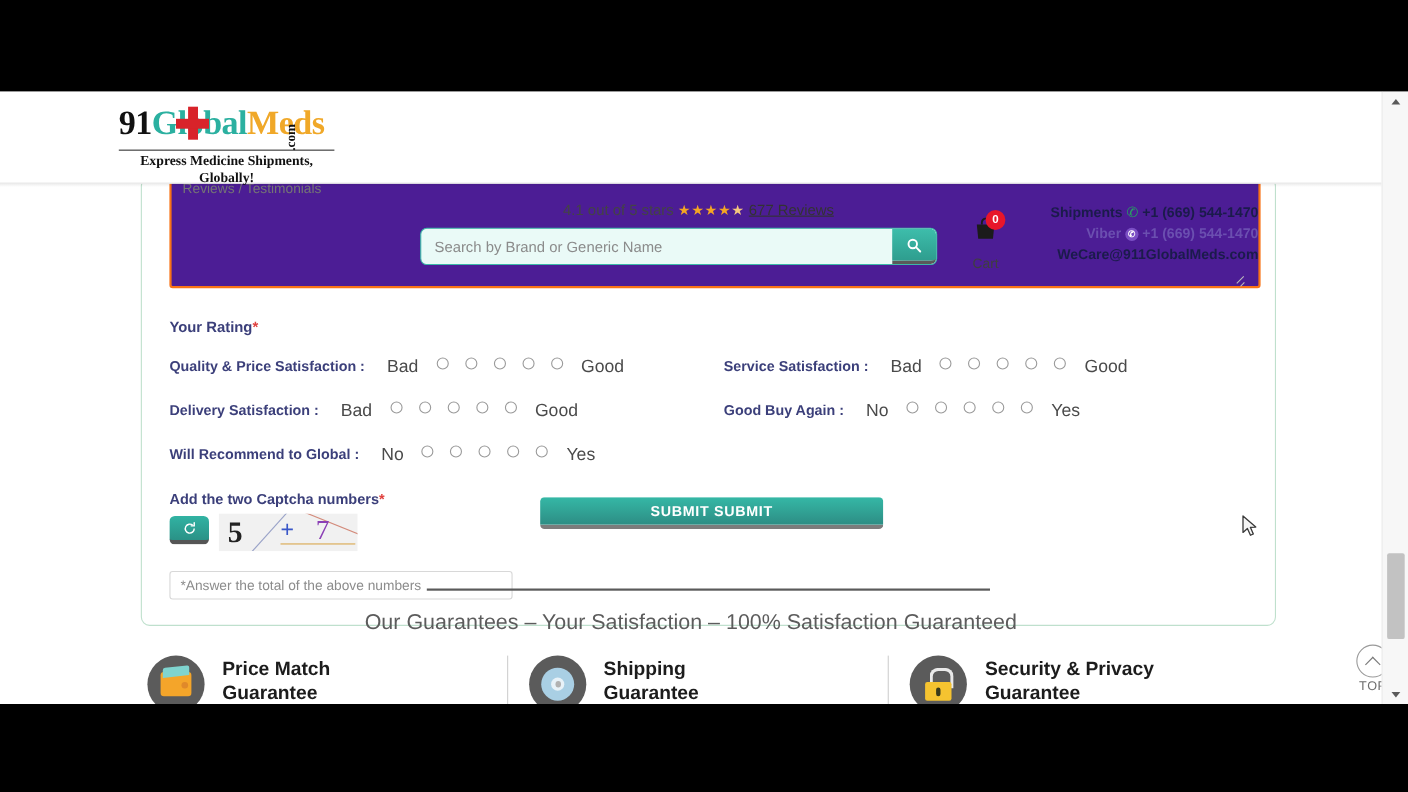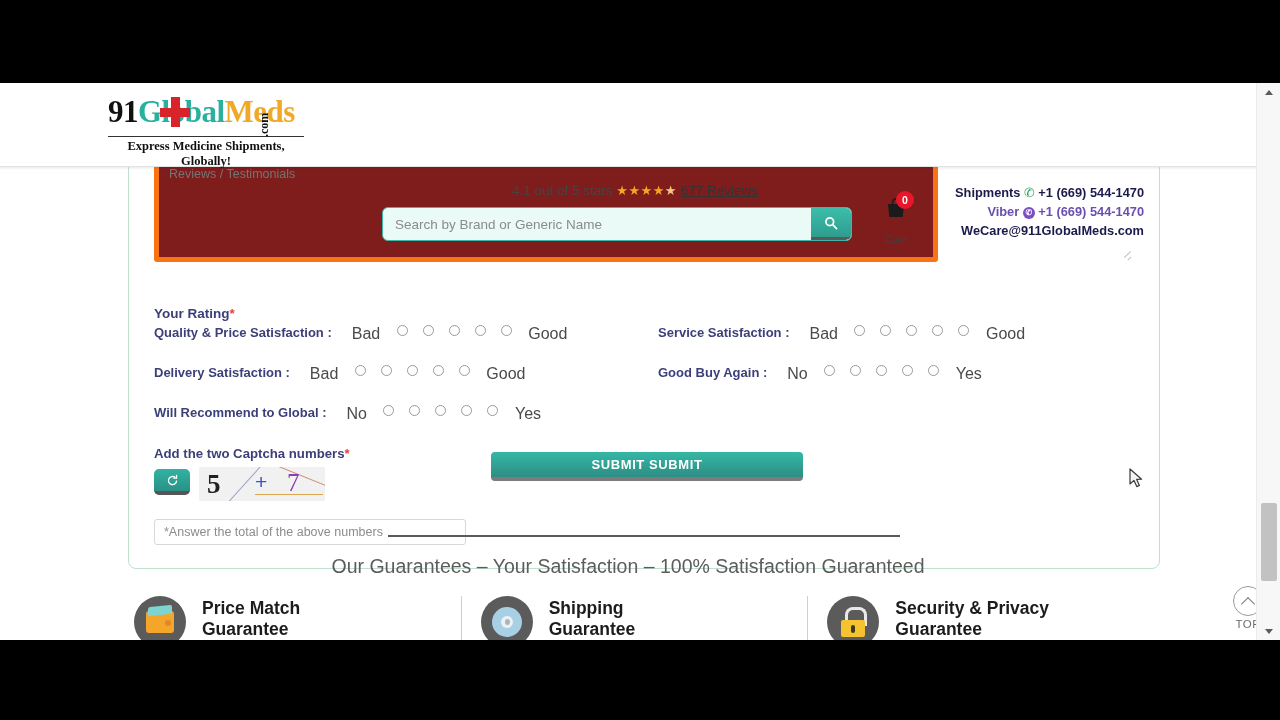--- a/index.html
+++ b/index.html
@@ -97,36 +97,36 @@
   .page-body { position: absolute; left:0; top:0; width: 1256px; }
 
   .review-form {
     position: absolute; left: 128px; top: 78px;
     width: 1032px; height: 408px;
     border: 1px solid #bfe0cd; border-radius: 8px;
     background: #fff;
   }
   .comment-area {
     position: absolute; left: 25px; top: -8px;
-    width: 784px; height: 108px;
-    border: 5px solid #f97316; border-radius: 3px;
-    background: #7f1d1d; resize: none; outline: none;
+    width: 992px; height: 108px;
+    border: 2px solid #f97316; border-radius: 3px;
+    background: #4c1d95; resize: none; outline: none;
     padding: 8px 10px; font-size: 12.5px; color: #999;
     font-family: "Liberation Sans", sans-serif;
   }
   .resize-grip { position:absolute; right: 27px; top: 88px; width: 10px; height: 10px; }
   .resize-grip:before, .resize-grip:after {
     content:''; position:absolute; background:#bbb; height:1px; width:10px; transform: rotate(-45deg); right:0;
   }
   .resize-grip:before { top: 4px; width: 9px; }
   .resize-grip:after { top: 8px; width: 5px; right:0; }
 
   .your-rating {
     position: absolute; left: 25px; top: 128px;
-    font-size: 13.5px; font-weight: bold; color: #3b3f7a; margin-top: 16px;
+    font-size: 13.5px; font-weight: bold; color: #3b3f7a;
   }
   .req { color: #e0413e; }
 
   .rate-row { position: absolute; display: flex; align-items: flex-start; white-space: nowrap; }
   .rate-label { font-size: 13px; font-weight: bold; color: #3b3f7a; }
   .endlabel { font-size: 16px; color: #4a4a4a; }
   .radios { display: flex; align-items: center; }
   .radios input[type=radio] {
     -webkit-appearance: none; appearance: none;
     width: 11px; height: 11px; border-radius: 50%;

